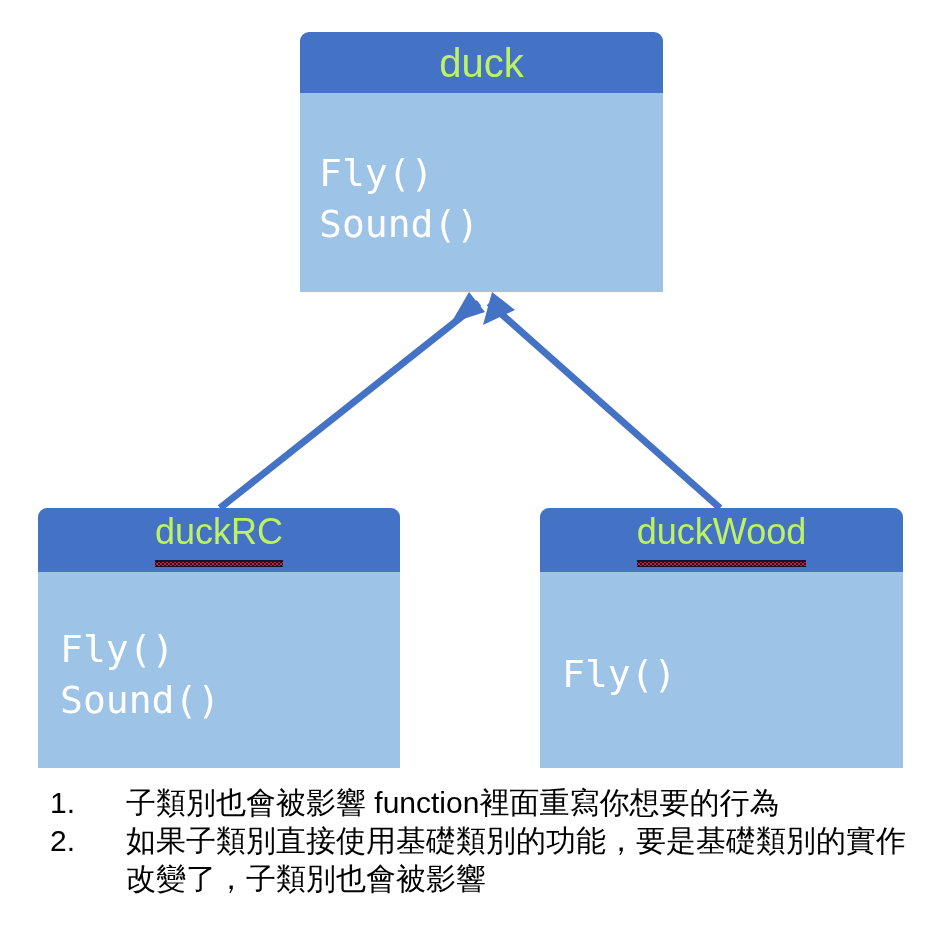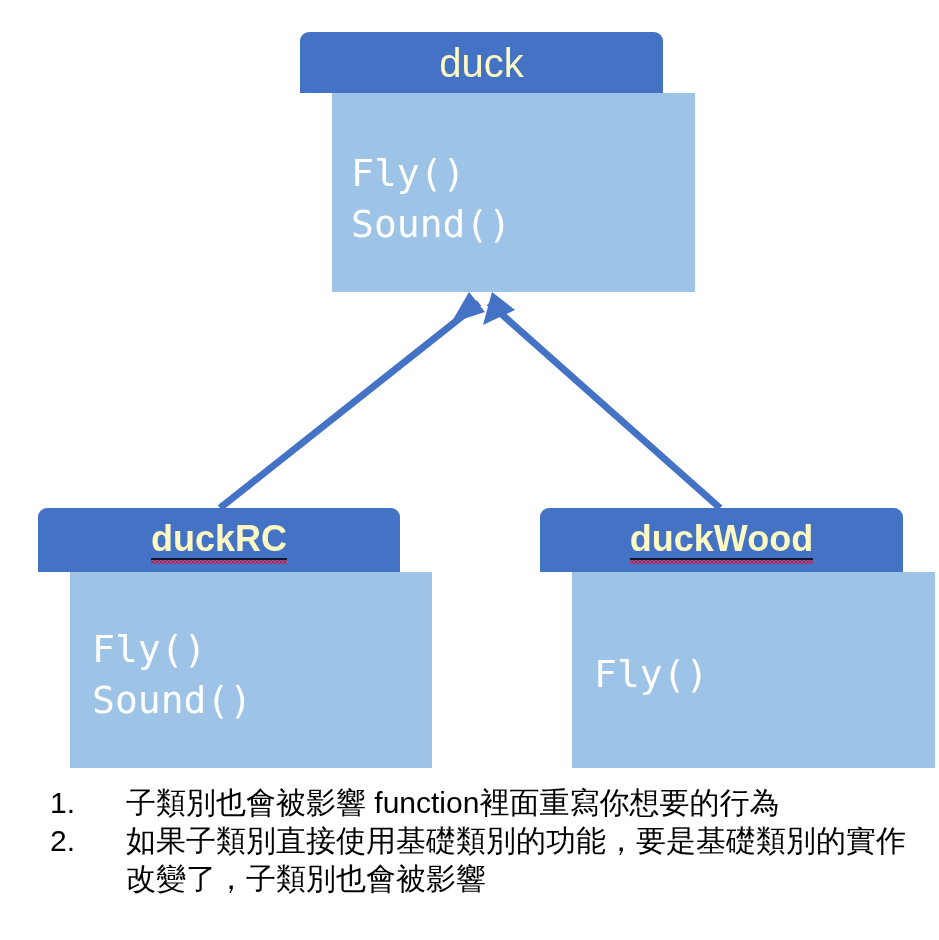--- a/index.html
+++ b/index.html
@@ -25,49 +25,47 @@
     box-sizing: border-box;
     width: 100%;
     background: #4472C4;
     border-radius: 9px 9px 0 0;
     display: flex;
     align-items: center;
     justify-content: center;
     overflow: hidden;
   }
   .class-title {
-    color: #fef9c3;
+    color: #bef264;
     font-family: "Liberation Sans", sans-serif;
     font-weight: 400;
     line-height: 1;
     white-space: nowrap;
   }
   .class-body {
     box-sizing: border-box;
     width: 100%;
     background: #9DC3E6;
     display: flex;
     flex-direction: column;
-    margin-left: 32px;
   }
   .method {
     color: #ffffff;
     font-family: "DejaVu Sans Mono", monospace;
     font-size: 38px;
     line-height: 51px;
     white-space: pre;
   }
 
   
   .title-underline {
     position: relative;
     display: inline-block;
-    border-bottom: 2px solid #0f172a;
-    padding-bottom: 1px;
-    font-weight: bold;
+    border-bottom: 7px solid #0f172a;
+    padding-bottom: 10px;
   }
   .squiggle {
     position: absolute;
     left: 0;
     right: 0;
     bottom: -6px;
     height: 4px;
     background-image:
       linear-gradient(45deg, transparent 45%, #E8112D 45%, #E8112D 55%, transparent 55%),
       linear-gradient(-45deg, transparent 45%, #E8112D 45%, #E8112D 55%, transparent 55%);

